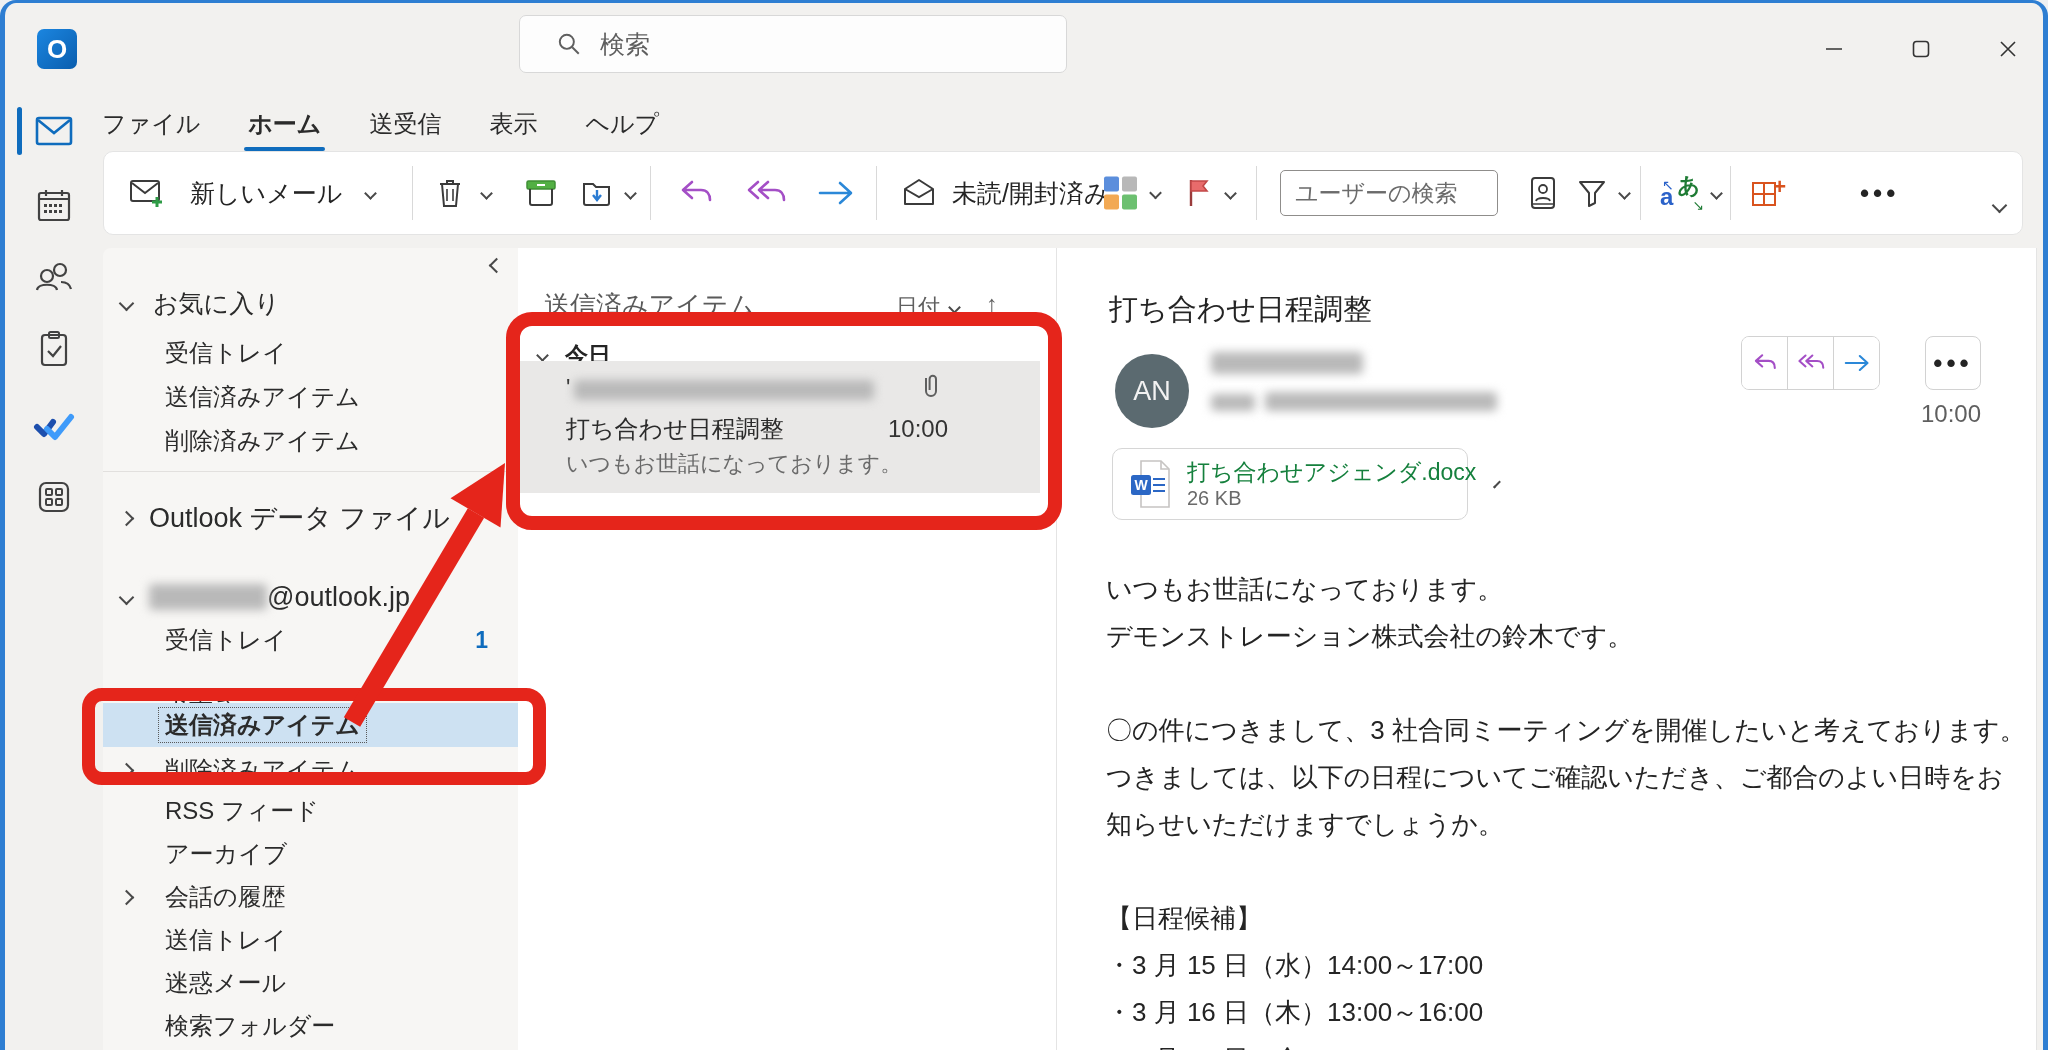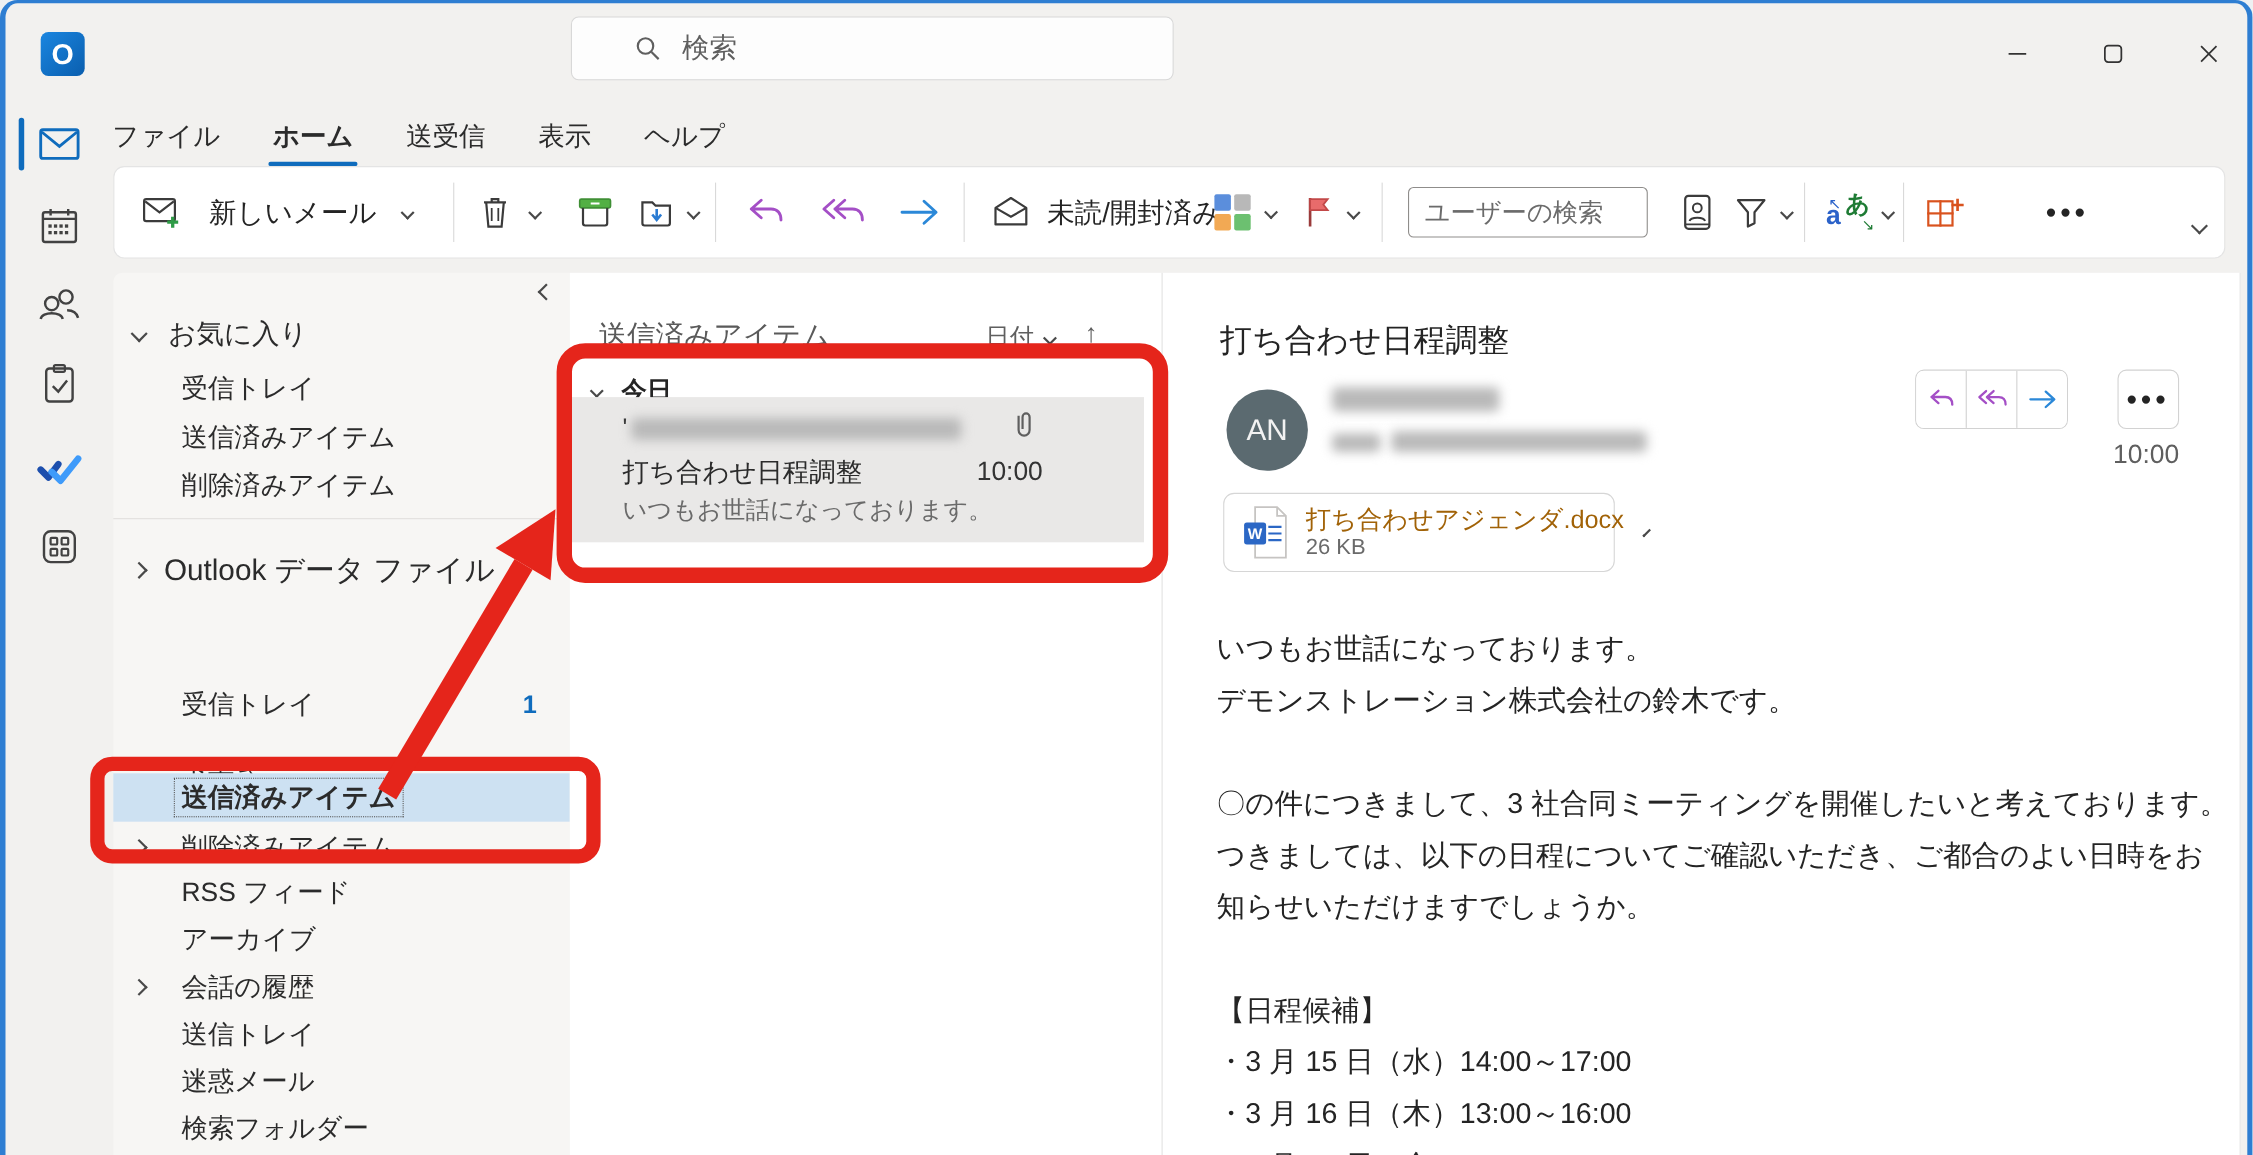--- a/index.html
+++ b/index.html
@@ -9,21 +9,21 @@
           border-right:5px solid #2e7ed2;border-top:3px solid #2e7ed2;
           border-radius:16px 16px 0 0;box-sizing:border-box;overflow:hidden;}
   .nw{white-space:nowrap;}
   
   .titlebar{position:absolute;left:0;top:0;right:0;height:96px;}
   .appicon{position:absolute;left:32px;top:26px;width:40px;height:40px;border-radius:7px;
            background:linear-gradient(135deg,#1b86e0,#0a5eae);display:flex;align-items:center;justify-content:center;
            color:#fff;font-weight:bold;font-size:26px;}
   .searchbox{position:absolute;left:514px;top:12px;width:548px;height:58px;background:#fdfdfd;
              border:1px solid #d8d8d8;border-radius:7px;display:flex;align-items:center;gap:16px;
-             padding-left:56px;box-sizing:border-box;}
+             padding-left:36px;box-sizing:border-box;}
   .searchbox input{border:none;outline:none;background:transparent;font-size:25px;color:#424242;
              font-family:inherit;width:400px;}
   .searchbox input::placeholder{color:#5f5f5f;opacity:1;}
   .wctl{position:absolute;top:18px;width:58px;height:56px;display:flex;align-items:center;justify-content:center;color:#333;}
   
   .tabs{position:absolute;left:95px;top:98px;height:46px;display:flex;gap:44px;align-items:center;font-size:24px;color:#2b2b2b;}
   .tab{position:relative;padding:2px 2px;}
   .tab.active{font-weight:bold;}
   .tab.active::after{content:"";position:absolute;left:-2px;right:-2px;bottom:-9px;height:4px;border-radius:2px;background:#0f6cbd;}
   
@@ -79,21 +79,21 @@
   .avatar{position:absolute;left:58px;top:106px;width:74px;height:74px;border-radius:50%;background:#5b6a70;
           color:#f2f2f2;display:flex;align-items:center;justify-content:center;font-size:27px;}
   .rbtns{position:absolute;left:684px;top:88px;display:flex;border:1px solid #d2d2d2;border-radius:8px;overflow:hidden;}
   .rbtn{width:45px;height:52px;display:flex;align-items:center;justify-content:center;background:#fff;border-left:1px solid #d2d2d2;}
   .rbtn:first-child{border-left:none;}
   .morebtn{position:absolute;left:868px;top:88px;width:56px;height:54px;border:1px solid #d2d2d2;border-radius:8px;
            display:flex;align-items:center;justify-content:center;background:#fff;box-sizing:border-box;}
   .rtime{position:absolute;left:862px;top:152px;width:62px;text-align:right;font-size:24px;color:#5f5f5f;}
   .attach{position:absolute;left:55px;top:200px;width:356px;height:72px;border:1px solid #d6d6d6;border-radius:10px;
           background:#fff;display:flex;align-items:center;box-sizing:border-box;padding:0 16px;gap:14px;}
-  .aname{font-size:23px;color:#a16207;line-height:1.25;}
+  .aname{font-size:23px;color:#15803d;line-height:1.25;}
   .asize{font-size:20px;color:#6a6a6a;}
   .rbody{position:absolute;left:49px;top:318px;right:20px;}
   .rbody p{margin:0;font-size:26px;line-height:47px;min-height:47px;color:#242424;}
   
   .ann{position:absolute;border:14px solid #e5251b;border-radius:26px;pointer-events:none;}
   svg.arrowlayer{position:absolute;inset:0;pointer-events:none;}
 </style>
 </head>
 <body>
 
@@ -323,20 +323,25 @@
       <span class="txt nw">削除済みアイテム</span>
     </div>
 
     <div class="fdivider" style="top:223px;"></div>
 
     <div class="frow big" style="top:248px;">
       <span class="cv r chev"></span>
       <span class="txt nw">Outlook データ ファイル</span>
     </div>
 
+    <div class="frow big" style="top:327px;">
+      <span class="cv chev"></span>
+      <span class="blur-blob" style="width:118px;height:26px;margin-left:46px;"></span>
+      <span class="nw">@outlook.jp</span>
+    </div>
 
     <div class="frow" style="top:370px;">
       <span class="txt nw">受信トレイ</span>
       <span class="badge">1</span>
     </div>
     <div class="frow" style="top:431px;">
       <span class="txt nw">下書き</span>
     </div>
     <div class="frow sel" style="top:455px;">
       <span class="txt nw">送信済みアイテム</span>

